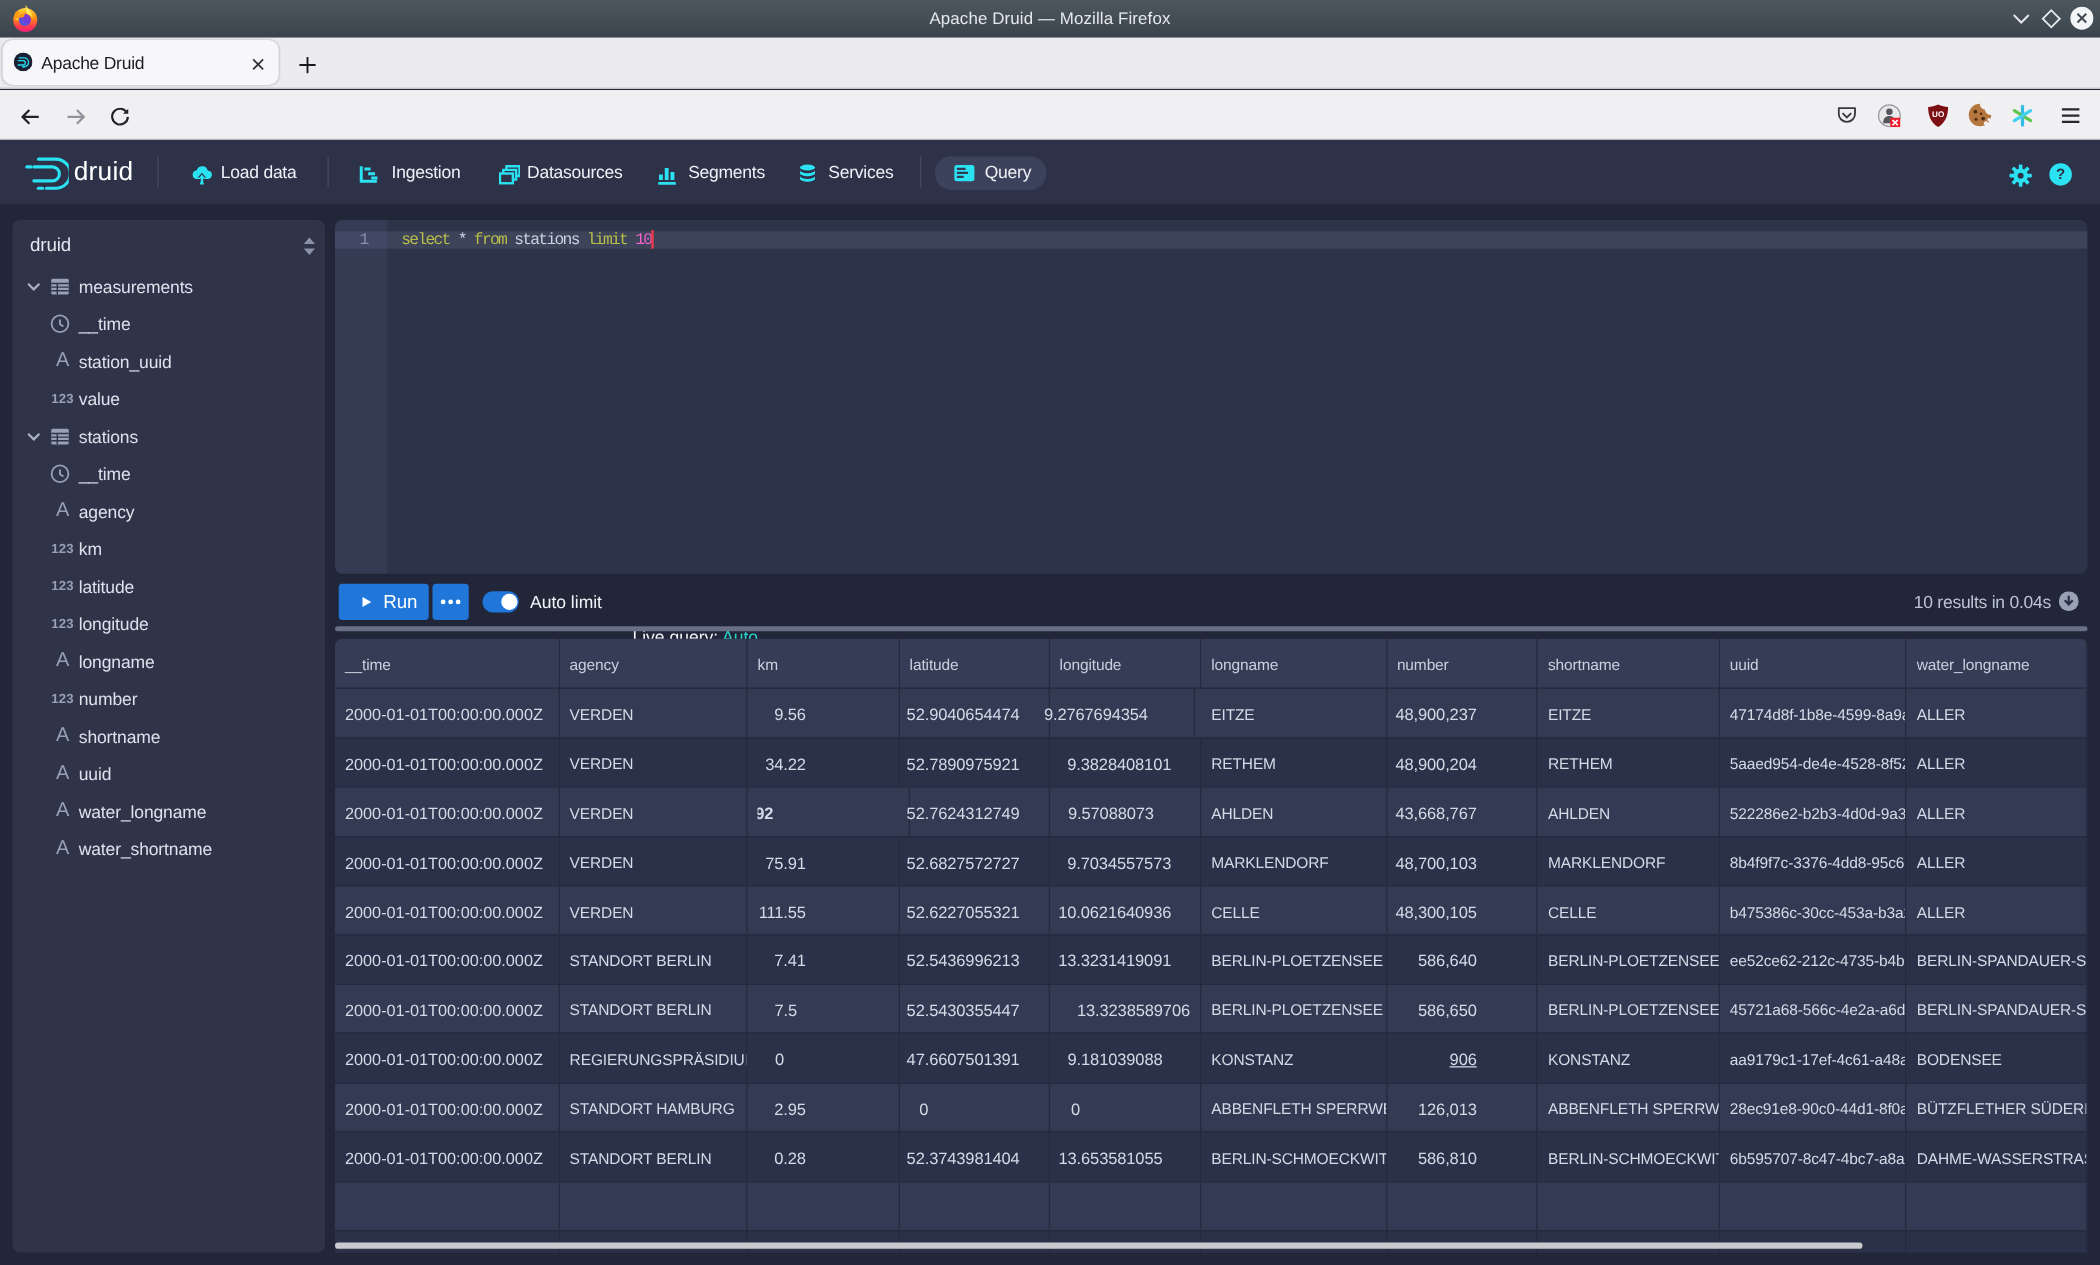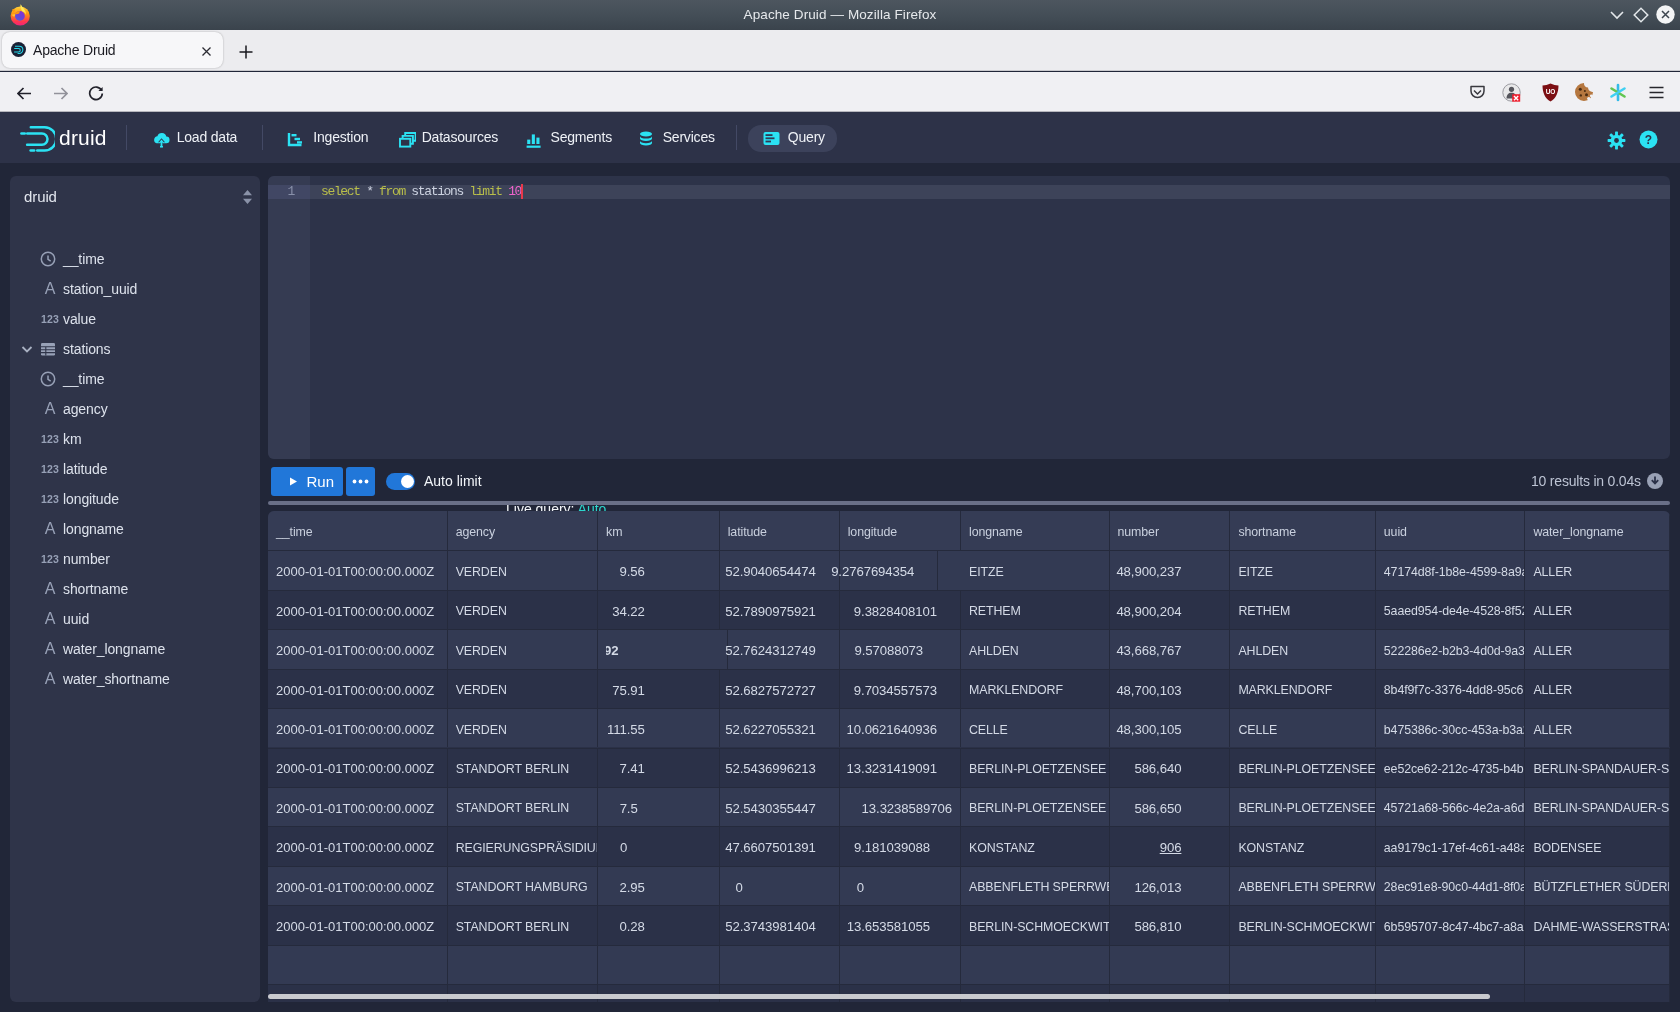--- a/index.html
+++ b/index.html
@@ -223,20 +223,32 @@
       <text x="9.5" y="13.6" text-anchor="middle" font-size="12" font-weight="bold" fill="#2d3248" font-family="Liberation Sans">?</text>
     </svg>
 </div>
 <div id="sidebar">
 <div class="titem" style="top:5px;height:31px;line-height:31px;">
       <span style="position:absolute;left:14px;font-size:15px;color:#e2e6ee">druid</span>
       <svg class="abs" style="left:231px;top:8px" width="13" height="16" viewBox="0 0 13 16">
         <path d="M6.5 1 L11 6.2 H2 Z M6.5 15 L2 9.8 H11 Z" fill="#8a92a8"></path>
       </svg>
     </div>
+<div class="titem" style="top:38px">
+      <svg class="chev" viewBox="0 0 16 16">
+        <path d="M3.5 6 L8 10.5 L12.5 6" stroke="#a9b1c2" stroke-width="1.8" fill="none"></path>
+      </svg>
+      <svg class="iconbox" viewBox="0 0 16 16">
+        <rect x="1" y="2" width="14" height="12.5" rx="1.2" fill="#98a1b7"></rect>
+        <g stroke="#2f3449" stroke-width="1.1">
+          <path d="M1 5.8 H15 M1 8.7 H15 M1 11.6 H15 M5.8 5.8 V14.5"></path>
+        </g>
+      </svg>
+      <span class="txt">measurements</span>
+    </div>
 <div class="titem" style="top:68px">
       <svg class="iconbox" viewBox="0 0 16 16">
         <circle cx="8" cy="8" r="6.7" stroke="#97a0b6" stroke-width="1.5" fill="none"></circle>
         <path d="M8 4.5 V8.4 L10.7 10.2" stroke="#97a0b6" stroke-width="1.5" fill="none"></path>
       </svg>
       <span class="txt">__time</span>
     </div>
 <div class="titem" style="top:98px">
       <span style="position:absolute;left:31px;top:0;width:18px;text-align:center;color:#97a0b6;font-size:16px;">A</span>
       <span class="txt">station_uuid</span>
@@ -348,21 +360,21 @@
       <div class="cell" style="left:841.5px;width:120.89999999999998px;">number</div>
       <div class="cell" style="left:962.4px;width:145.39999999999998px;">shortname</div>
       <div class="cell" style="left:1107.8px;width:149.60000000000014px;">uuid</div>
       <div class="cell" style="left:1257.4px;width:144.5999999999999px;">water_longname</div>
     </div>
 <div class="trow" style="top:39.30px;background:#333a53;border-top:1px solid #252a3c;">
       <div class="cell dt" style="left:0px;width:179.7px;">2000-01-01T00:00:00.000Z</div>
       <div class="cell" style="left:179.7px;width:150.40000000000003px;">VERDEN</div>
       <div class="cell num" style="left:330.1px;width:121.59999999999997px;padding-right:74.0px;">9.56</div>
       <div class="cell num" style="left:451.7px;width:120.00000000000006px;padding-right:23.0px;">52.9040654474</div>
-      <div class="cell num" style="left:549px;width:121.29999999999995px;padding-right:23.0px;">9.2767694354</div>
+      <div class="cell num" style="left:567px;width:121.29999999999995px;padding-right:37px;">9.2767694354</div>
       <div class="cell" style="left:693px;width:148.5px;">EITZE</div>
       <div class="cell num" style="left:841.5px;width:120.89999999999998px;padding-right:48.0px;">48,900,237</div>
       <div class="cell" style="left:962.4px;width:145.39999999999998px;">EITZE</div>
       <div class="cell" style="left:1107.8px;width:149.60000000000014px;">47174d8f-1b8e-4599-8a9a-32f5561e1e88</div>
       <div class="cell" style="left:1257.4px;width:144.5999999999999px;">ALLER</div>
     </div>
 <div class="trow" style="top:78.74px;background:#2b3148;border-top:1px solid #252a3c;">
       <div class="cell dt" style="left:0px;width:179.7px;">2000-01-01T00:00:00.000Z</div>
       <div class="cell" style="left:179.7px;width:150.40000000000003px;">VERDEN</div>
       <div class="cell num" style="left:330.1px;width:121.59999999999997px;padding-right:74.0px;">34.22</div>

